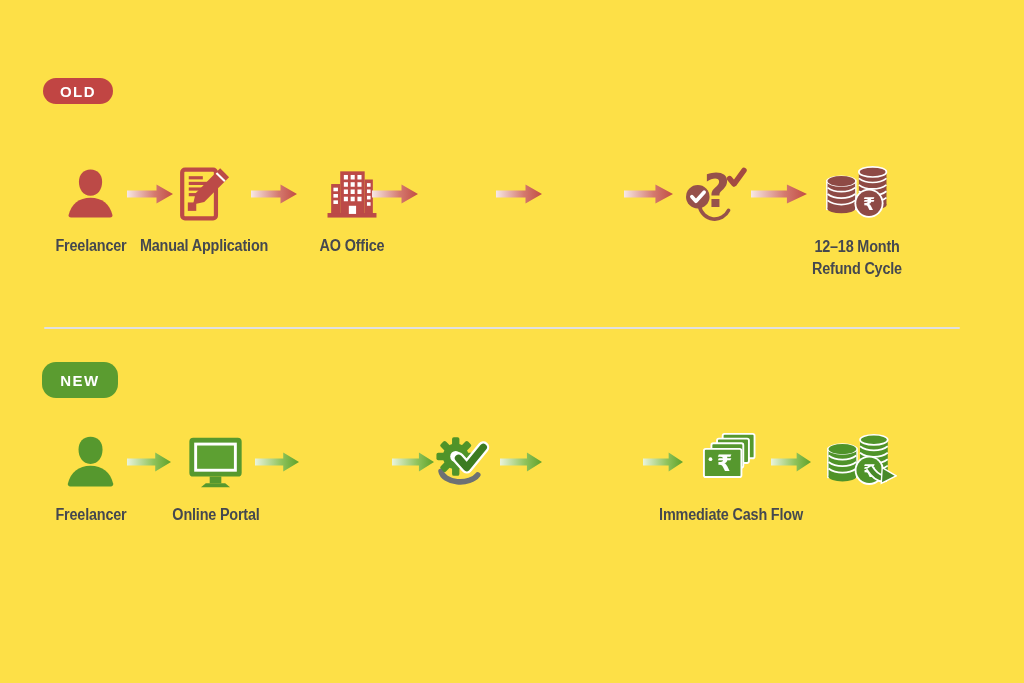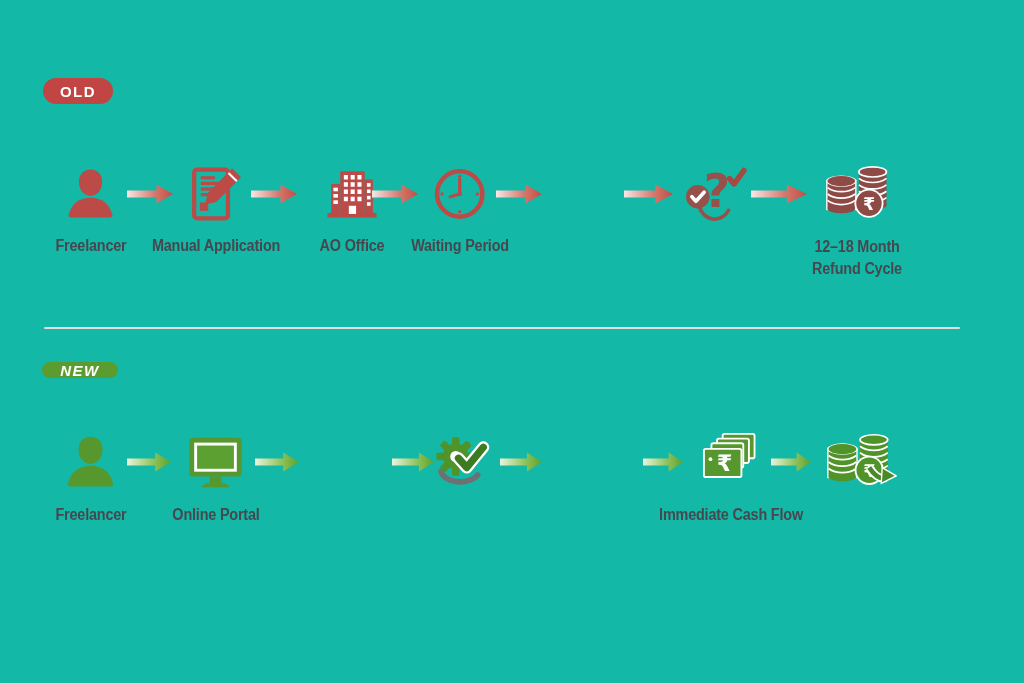--- a/index.html
+++ b/index.html
@@ -1,26 +1,26 @@
 <!DOCTYPE html>
 <html><head>
 <meta charset="utf-8">
 <style>
   html,body{margin:0;padding:0;background:#ffffff;}
   #canvas{
-    position:relative;width:1024px;height:683px;background:#14b8a6;
+    position:relative;width:1024px;height:683px;background:#fde047;
     overflow:hidden;font-family:"Liberation Sans",sans-serif;
   }
   .badge{
     position:absolute;display:flex;align-items:center;justify-content:center;
     border-radius:14px;color:#ffffff;font-weight:700;font-size:15px;
     letter-spacing:1.5px;
   }
   .badge-old{left:43px;top:78px;width:70px;height:26px;background:#c14543;}
-  .badge-new{left:42px;top:362px;width:76px;height:16px;background:#5b9c30;font-style:italic;}
+  .badge-new{left:42px;top:362px;width:76px;height:36px;background:#5b9c30;}
   .divider{position:absolute;left:44px;top:327px;width:916px;height:2px;background:#e0e0e0;border-radius:1px;}
   .flow{position:absolute;left:0;width:1024px;height:140px;}
   .flow-old{top:163px;}
   .flow-new{top:430px;}
   .step{position:absolute;top:0;display:flex;flex-direction:column;align-items:center;transform:translateX(-50%);}
   .icon{display:flex;align-items:center;justify-content:center;}
   .flow-old .icon{height:62px;}
   .flow-new .icon{height:64px;}
   .label{
     margin-top:11px;font-size:16px;font-weight:700;color:#45484f;
@@ -67,21 +67,21 @@
       </div>
       <div class="label">Freelancer</div>
     </div>
 
     <div class="arrow" style="left:127px">
       <svg width="46" height="22" viewBox="0 0 46 22" preserveAspectRatio="none">
           <path d="M0 7.5H29.5V1.5L46 11 29.5 20.5V14.5H0z" fill="url(#gradRed)"></path>
         </svg>
     </div>
 
-    <div class="step" style="left:216px">
+    <div class="step" style="left:204px">
       <div class="icon">
         <svg width="60" height="60" viewBox="0 0 64 64">
           <rect x="9" y="6" width="36" height="52" rx="3" fill="none" stroke="#bc4a47" stroke-width="4.5"></rect>
           <g fill="#bc4a47">
             <rect x="16" y="13" width="15" height="3.4"></rect>
               <rect x="16" y="19" width="21" height="3.4"></rect>
             <rect x="16" y="25" width="21" height="3.4"></rect>
               <rect x="16" y="31" width="14" height="3.4"></rect>
             <rect x="15" y="41" width="9" height="9"></rect>
             <path d="M49.5 4.5l9.5 9.5-26.5 26.5-12 2.8 2.8-12z"></path>
@@ -133,39 +133,20 @@
       </div>
       <div class="label">AO Office</div>
     </div>
 
     <div class="arrow" style="left:372px">
       <svg width="46" height="22" viewBox="0 0 46 22" preserveAspectRatio="none">
           <path d="M0 7.5H29.5V1.5L46 11 29.5 20.5V14.5H0z" fill="url(#gradRed)"></path>
         </svg>
     </div>
 
-    <div class="step" style="left:460px">
-      <div class="icon">
-        <svg width="58" height="58" viewBox="0 0 64 64">
-          <circle cx="32" cy="32" r="25" fill="none" stroke="#bc4a47" stroke-width="5"></circle>
-          <g stroke="#bc4a47" stroke-width="3.6" stroke-linecap="round">
-            <line x1="32" y1="32" x2="32" y2="16"></line>
-              <line x1="32" y1="32" x2="21.5" y2="35"></line>
-          </g>
-          <circle cx="32" cy="32" r="2.6" fill="#bc4a47"></circle>
-          <g fill="#bc4a47">
-            <circle cx="32" cy="12.5" r="1.8"></circle>
-              <circle cx="51.5" cy="32" r="1.8"></circle>
-            <circle cx="32" cy="51.5" r="1.8"></circle>
-              <circle cx="12.5" cy="32" r="1.8"></circle>
-          </g>
-        </svg>
-      </div>
-      <div class="label">Waiting Period</div>
-    </div>
 
     <div class="arrow" style="left:496px">
       <svg width="46" height="22" viewBox="0 0 46 22" preserveAspectRatio="none">
           <path d="M0 7.5H29.5V1.5L46 11 29.5 20.5V14.5H0z" fill="url(#gradRed)"></path>
         </svg>
     </div>
 
 
     <div class="arrow" style="left:624px">
       <svg width="49" height="22" viewBox="0 0 46 22" preserveAspectRatio="none">

